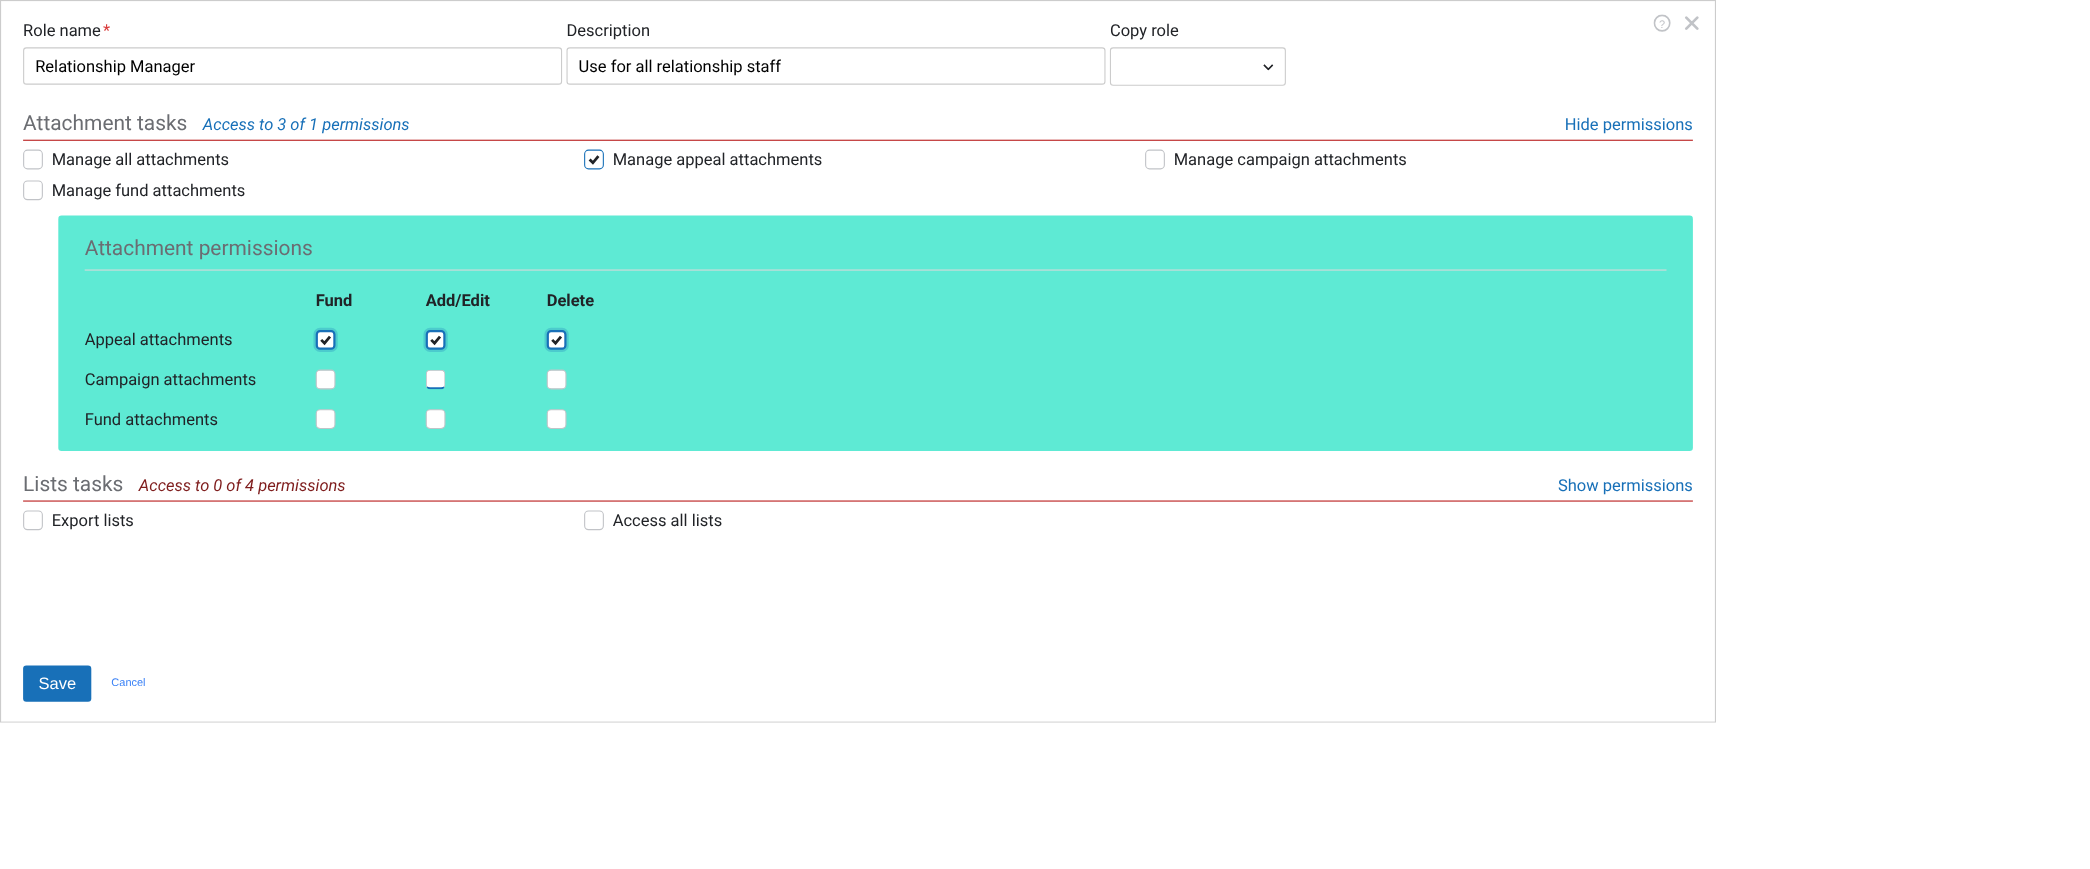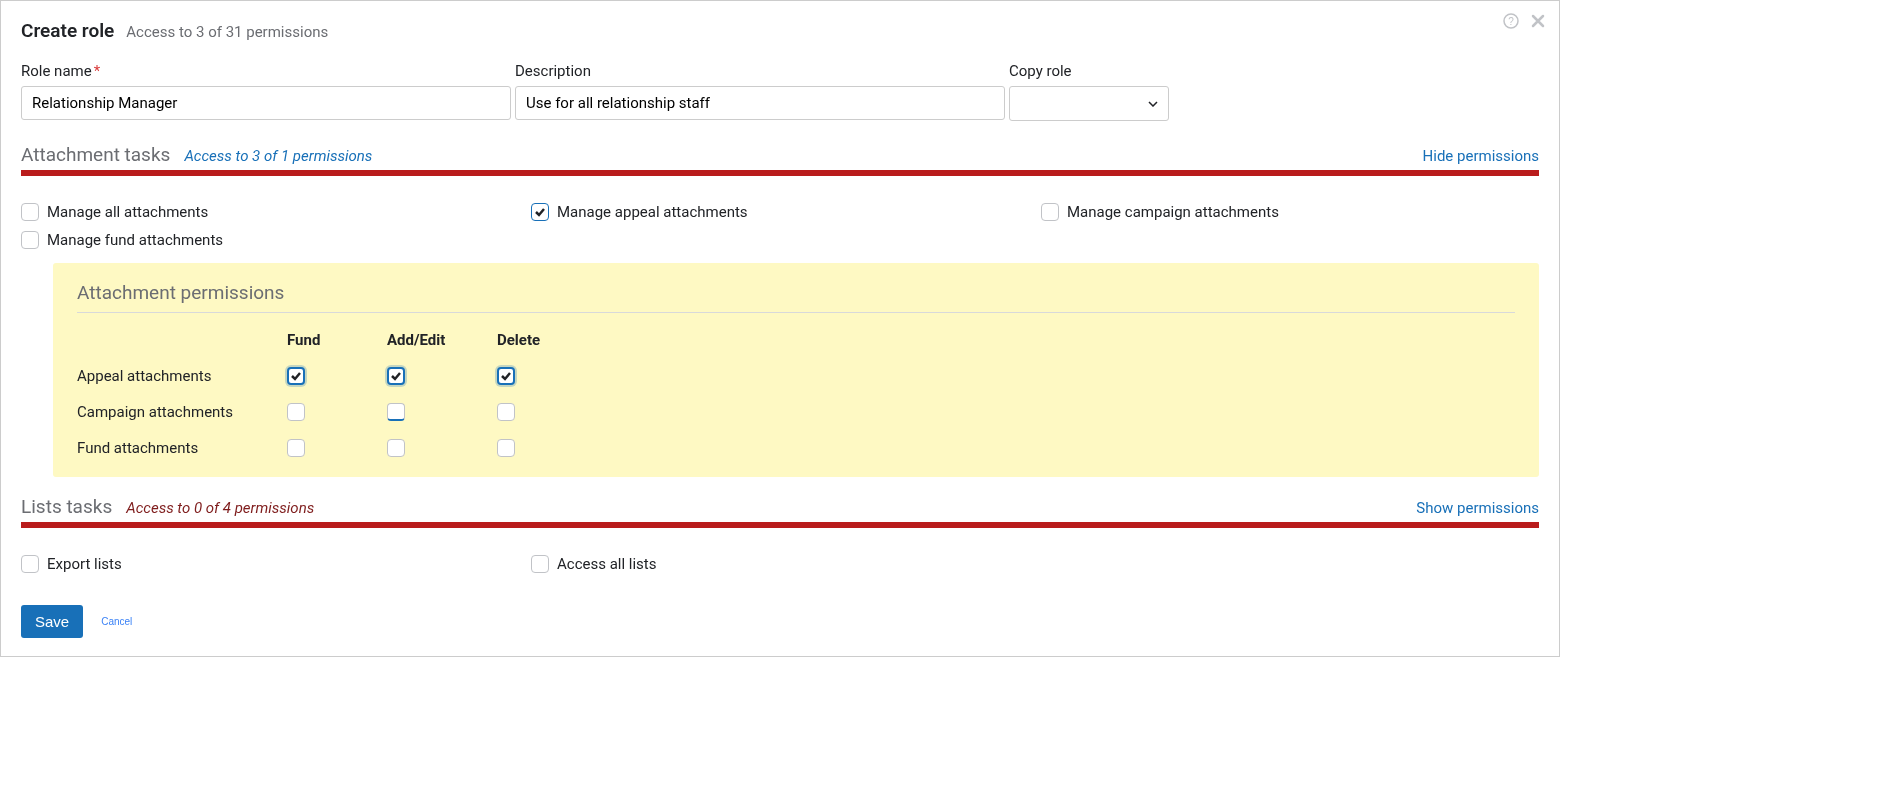--- a/index.html
+++ b/index.html
@@ -13,56 +13,52 @@
 .help-icon svg, .close-icon svg { display: block; }
 .form-row { display: flex; gap: 4px; margin-bottom: 22px; }
 .form-group { display: flex; flex-direction: column; }
 .form-group.name { flex: 0 0 490px; }
 .form-group.desc { flex: 0 0 490px; }
 .form-group.copy { flex: 0 0 160px; }
 .form-label { font-size: 15px; color: #212327; margin-bottom: 6px; }
 .required { color: #d93b3b; margin-left: 2px; }
 .text-input { border: 1px solid #ccc; border-radius: 3px; padding: 7px 10px; font-size: 15px; width: 100%; font-family: inherit; }
 .select-wrap { border: 1px solid #ccc; border-radius: 3px; padding: 6px 10px; display: flex; align-items: center; justify-content: flex-end; height: 35px; cursor: pointer; }
-.section-header { display: flex; align-items: baseline; border-bottom: 6px solid #b91c1c; padding-bottom: 4px; margin-bottom: 27px; }
+.section-header { display: flex; align-items: baseline; border-bottom: 1px solid #b91c1c; padding-bottom: 4px; margin-bottom: 8px; }
 .section-title { font-size: 19px; font-weight: 400; color: #6b6d72; margin-right: 14px; }
 .section-sub { font-size: 15px; font-style: italic; }
 .section-sub.link { color: #1870b8; }
 .section-sub.muted { color: #7f1d1d; }
 .section-toggle { margin-left: auto; color: #1870b8; font-size: 15px; cursor: pointer; }
 .checkbox-row { display: flex; gap: 0; margin-bottom: 10px; }
 .checkbox-col { flex: 0 0 510px; display: flex; align-items: center; gap: 8px; }
 .cb { width: 18px; height: 18px; border: 1px solid #c1c3c7; border-radius: 4px; display: inline-flex; align-items: center; justify-content: center; cursor: pointer; background: #fff; flex-shrink: 0; }
 .cb.checked { border-color: #1870b8; background: #fff; }
 .cb.checked svg { display: block; }
 .cb svg { display: none; }
 .cb-label { font-size: 15px; color: #212327; }
-.perm-panel { background: #fef9c3; border-radius: 3px; margin: 14px 0 18px 32px; padding: 18px 24px 20px 24px; }
+.perm-panel { background: #5eead4; border-radius: 3px; margin: 14px 0 18px 32px; padding: 18px 24px 20px 24px; }
 .perm-title { font-size: 19px; color: #6b6d72; font-weight: 400; border-bottom: 1px solid #d8d9da; padding-bottom: 8px; margin-bottom: 18px; }
 .perm-grid { display: grid; grid-template-columns: 210px 100px 110px 100px; row-gap: 18px; align-items: center; }
 .perm-col-head { font-weight: 700; font-size: 15px; text-align: left; }
 .perm-row-label { font-size: 15px; color: #212327; }
 .perm-cell { display: flex; justify-content: flex-start; }
 .perm-cb { width: 18px; height: 18px; border: 1px solid #c1c3c7; border-radius: 4px; display: inline-flex; align-items: center; justify-content: center; cursor: pointer; background: #fff; }
 .perm-cb.checked { border: 2px solid #1870b8; box-shadow: 0 0 0 2px rgba(24,112,184,0.25); }
 .perm-cb.checked svg { display: block; }
 .perm-cb svg { display: none; }
 .perm-cb.underline { border-bottom: 2px solid #1870b8; }
 .footer { position: absolute; bottom: 18px; left: 20px; display: flex; align-items: center; gap: 18px; }
 .btn-save { background: #1870b8; color: #fff; border: none; border-radius: 3px; padding: 8px 14px; font-size: 15px; cursor: pointer; }
 .btn-cancel { color: #3b82f6; font-size: 10px; cursor: pointer; background: transparent; border: none; }
 </style>
 </head>
 <body>
 
 <div class="modal">
-  <div class="modal-header">
-    <span class="modal-title">Create role</span>
-    <span class="modal-subtitle">Access to 3 of 31 permissions</span>
-  </div>
   <div class="header-icons">
     <span class="help-icon">
       <svg width="16" height="16" viewBox="0 0 16 16">
           <circle cx="8" cy="8" r="7" fill="none" stroke="currentColor" stroke-width="1.5"></circle>
           <text x="8" y="12" text-anchor="middle" font-size="10" fill="currentColor" font-family="sans-serif">?</text>
         </svg>
     </span>
     <span class="close-icon">
       <svg width="14" height="14" viewBox="0 0 14 14">
           <path d="M2 2 L12 12 M12 2 L2 12" stroke="currentColor" stroke-width="2.5" stroke-linecap="round"></path>

